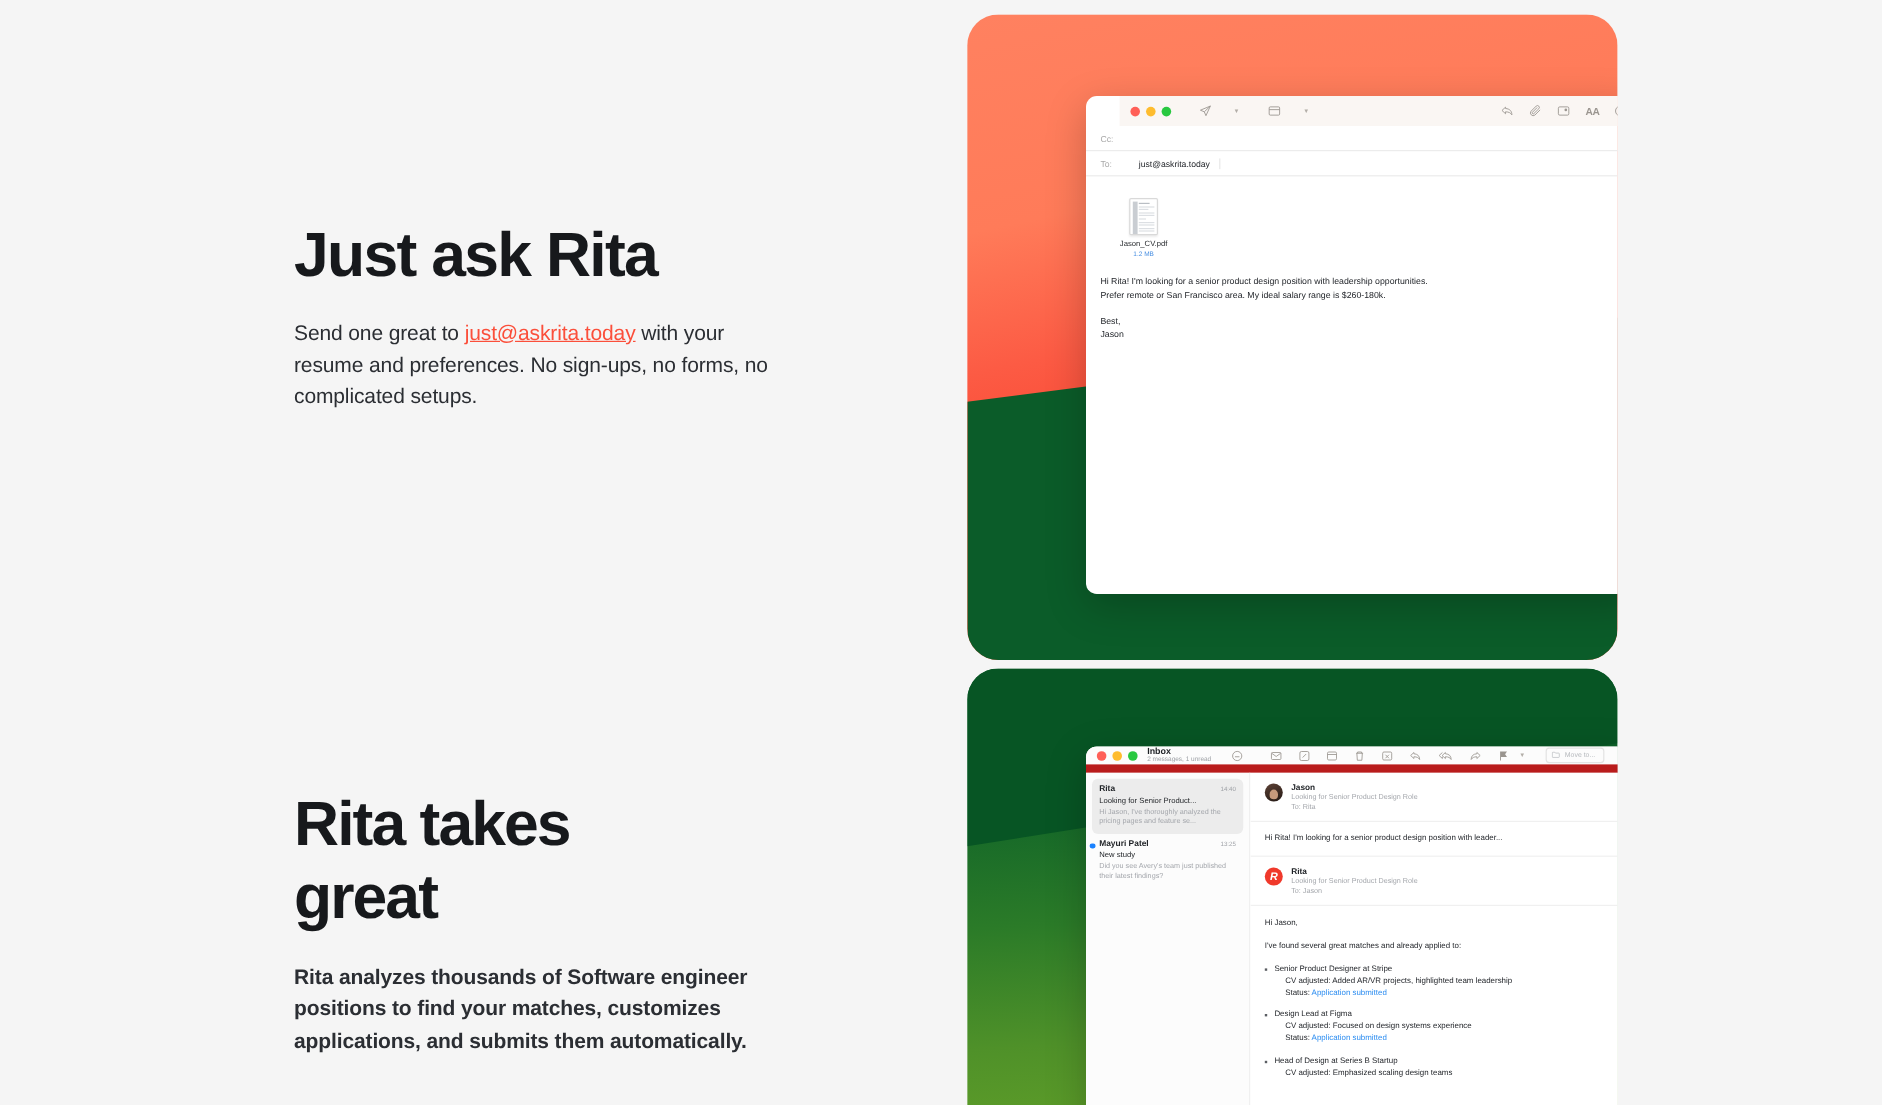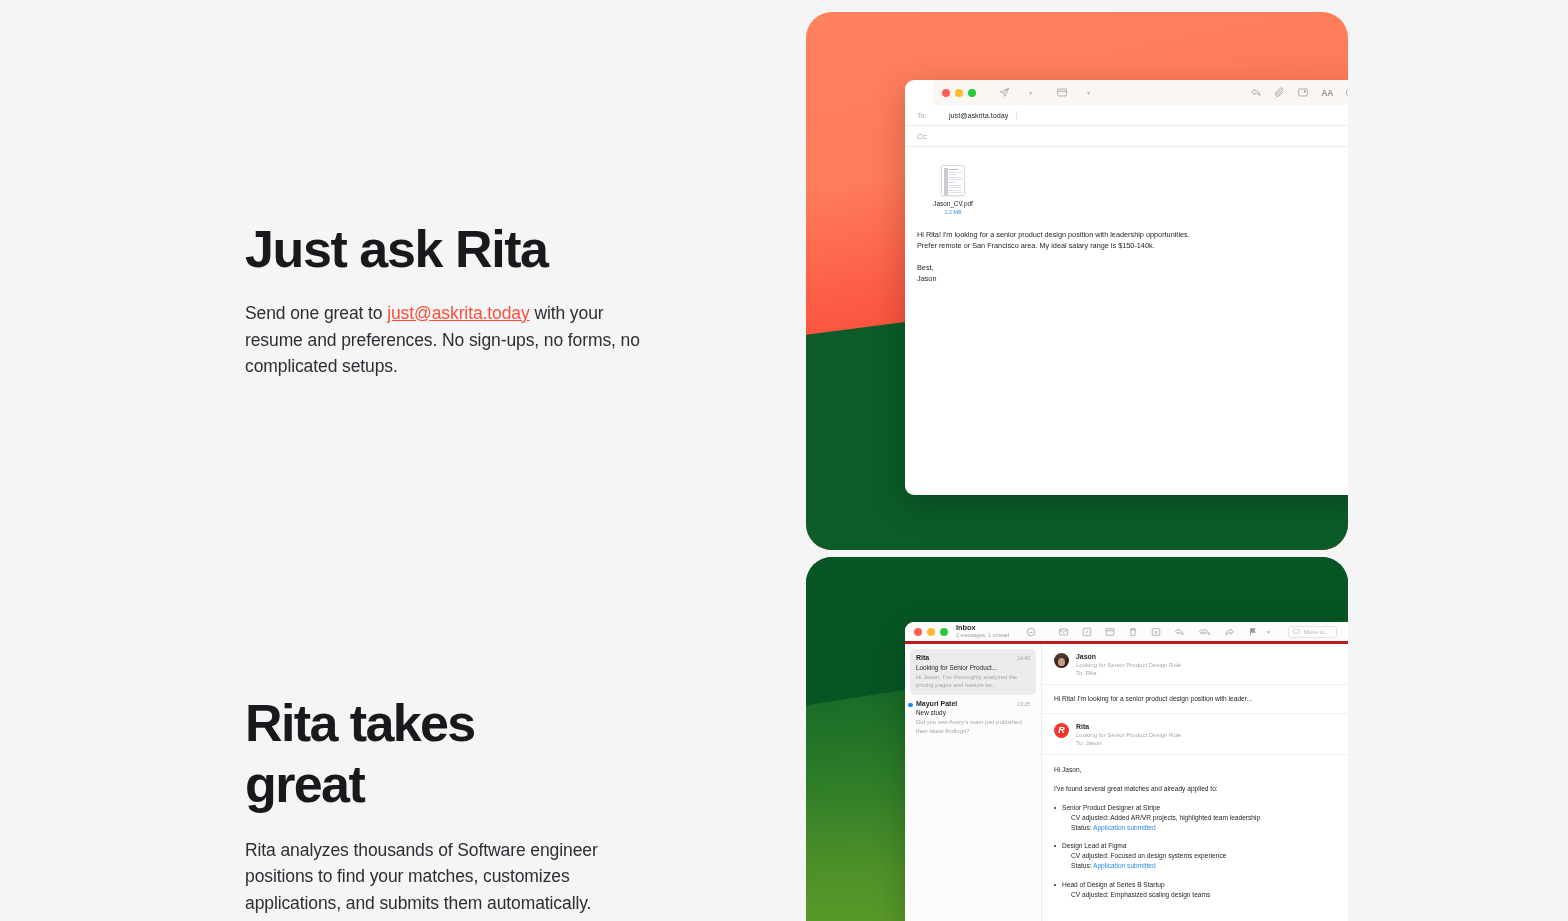--- a/index.html
+++ b/index.html
@@ -5,42 +5,42 @@
   * { margin:0; padding:0; box-sizing:border-box; }
   html,body { width:1568px; height:921px; }
   body {
     background:#f5f5f5;
     font-family:"Liberation Sans", sans-serif;
     overflow:hidden;
     position:relative;
   }
 
   
-  .copy-col { position:absolute; left:0; top:0; width:804px; height:772px;margin-top:36px; }
+  .copy-col { position:absolute; left:0; top:0; width:804px; height:772px; }
 
   .block-one { position:absolute; left:245px; top:183px; width:400px; }
   .block-two { position:absolute; left:245px; top:657px; width:410px; }
 
   .headline {
     font-size:52px;
     line-height:1.17;
     letter-spacing:-1.4px;
     font-weight:700;
     color:#17191c;
   }
   .headline-2 { letter-spacing:-1.6px; }
 
   .subcopy {
     margin-top:20px;
     font-size:17.5px;
     line-height:1.53;
     color:#2b2e33;
     letter-spacing:-0.1px;
   }
-  .subcopy-2 { margin-top:22px; }
+  .subcopy-2 { margin-top:22px;font-weight:bold; }
   .email-link { color:#fb4f3b; }
 
   
   .cards { position:absolute; left:804px; top:0; width:764px; height:921px; }
 
   .card {
     position:absolute;
     left:2px;
     width:542px;
     border-radius:26px;
@@ -157,21 +157,21 @@
 
   
   .inbox {
     left:99px; top:65px; width:460px; height:360px;
   }
   .inbox-head {
     height:22px;
     display:flex;
     align-items:center;
     background:#fcfcfc;
-    border-bottom:3px solid #b91c1c;
+    border-bottom:7px solid #b91c1c;
   }
   .inbox-head-left {
     width:137px; flex:none;
     display:flex; align-items:center; gap:8px;
     padding-left:9px;
   }
   .inbox-title { font-size:7.4px; font-weight:700; color:#1d2024; line-height:1.15; }
   .inbox-sub { font-size:5.4px; color:#9b9ea3; line-height:1.3; }
   .inbox-head-right {
     flex:1;
@@ -323,26 +323,26 @@
           <span class="tb-aa">AA</span>
           <span class="tb-icon">
             <svg width="11" height="11" viewBox="0 0 24 24" fill="none" stroke="currentColor" stroke-width="1.6">
                 <circle cx="12" cy="12" r="9.2"></circle>
               </svg>
           </span>
         </span>
       </div>
 
       <div class="field-row">
+        <span class="field-label">Cc:</span>
+        <span class="field-value"></span>
+      </div>
+      <div class="field-row">
         <span class="field-label">To:</span>
         <span class="field-value field-value-to">just@askrita.today</span>
-      </div>
-      <div class="field-row">
-        <span class="field-label">Cc:</span>
-        <span class="field-value"></span>
       </div>
 
       <div class="compose-body">
         <div class="attach">
           <div class="attach-thumb">
             <div class="attach-lines">
               <i></i>
                 <i></i>
                 <i></i>
                 <i></i>
@@ -354,21 +354,21 @@
                 <i></i>
                 <i></i>
             </div>
           </div>
           <div class="attach-name">Jason_CV.pdf</div>
           <div class="attach-size">1.2 MB</div>
         </div>
 
         <div class="msg-text">
           <div>Hi Rita! I'm looking for a senior product design position  with leadership opportunities.</div>
-          <div>Prefer remote or  San Francisco area. My ideal salary range is  $150-140k.</div>
+          <div>Prefer remote or  San Francisco area. My ideal salary range is  $260-180k.</div>
           <div class="msg-gap"></div>
           <div>Best,</div>
           <div>Jason</div>
         </div>
       </div>
 
     </div>
   </div>
 
   <div class="card card-two">

